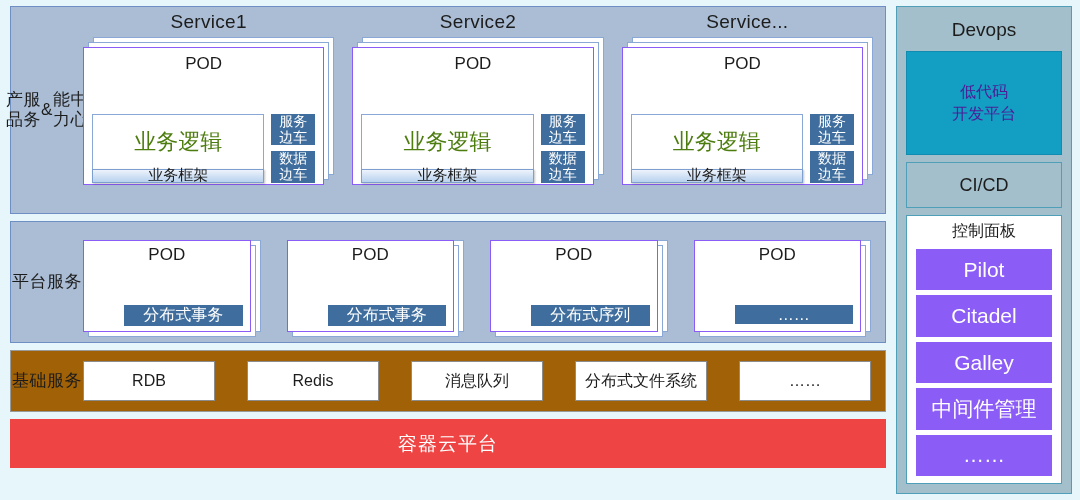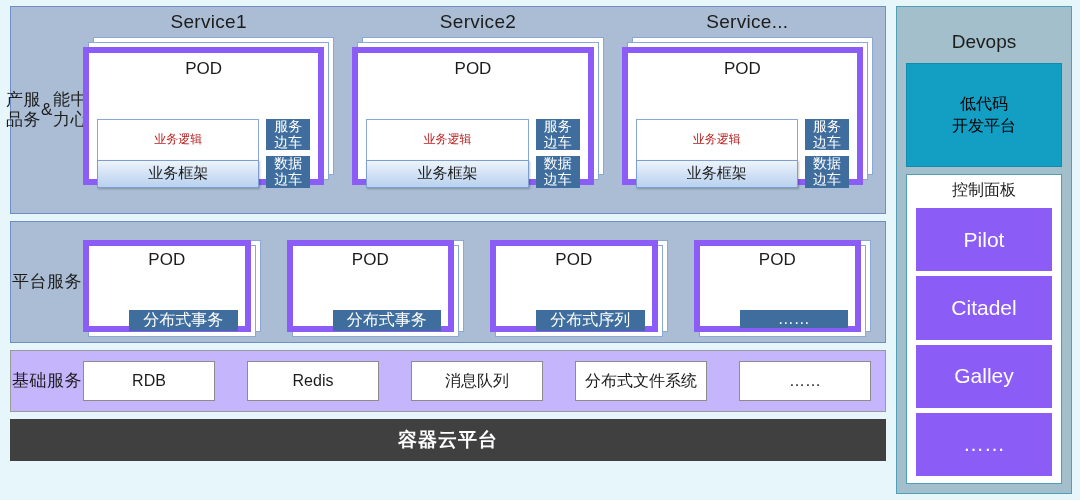--- a/index.html
+++ b/index.html
@@ -78,46 +78,46 @@
   .stack .sheet {
     position: absolute;
     background: #ffffff;
     border: 1px solid #8aa8d6;
   }
   .stack .sheet.s2 { top: 0px;  left: 10px; right: 0px;  bottom: 10px; }
   .stack .sheet.s1 { top: 5px;  left: 5px;  right: 5px;  bottom: 5px; }
   .card {
     position: relative;
     background: #ffffff;
-    border: 6px solid #8b5cf6;
+    border: 1px solid #8b5cf6;
     margin: 10px 10px 0 0;
     gap: 35px;
   }
 
   
   .svc-stack { height: 148px; }
   .svc-card { height: 138px; padding: 4px 8px 8px 8px; display: flex; flex-direction: column; }
   .pod-title {
     text-align: center;
     font-size: 17px;
     color: #1c1c1c;
     padding: 2px 0 5px 0;
   }
   .pod-body { display: flex; gap: 7px; flex: 1; }
   .biz-col { flex: 1; display: flex; flex-direction: column; }
   .biz-logic {
     flex: 1;
     border: 1px solid #8aa8d6;
     border-bottom: none;
     display: flex; align-items: center; justify-content: center;
-    font-size: 12px; color: #b91c1c;
+    font-size: 22px; color: #4d7c0f;
     background: #fff;
   }
   .biz-frame {
-    height: 28px;
+    height: 14px;
     border: 1px solid #7c9fd0;
     background: linear-gradient(to bottom, #eef4fc 0%, #cfe0f4 55%, #b9d2ee 100%);
     display: flex; align-items: center; justify-content: center;
     font-size: 15px; color: #1c1c1c;
     box-shadow: 1px 1px 2px rgba(0,0,0,.25);
     text-align: right;
   }
   .sidecars { width: 44px; display: flex; flex-direction: column; gap: 6px; }
   .sidecar {
     flex: 1;
@@ -143,21 +143,21 @@
   .plat-inner {
     flex: 1;
     background: #3f6e9e;
     display: flex; align-items: center; justify-content: center;
     color: #ffffff; font-size: 16px; margin-left: 33px;
   }
 
   
   .row-infra {
     height: 62px;
-    background: #c4b5fd;
+    background: #a16207;
     border: 1px solid #9a9a9a;
     justify-content: space-between;
   }
   .row-infra .band-label { font-size: 17px; }
   .infra-wrap {
     flex: 1;
     display: flex;
     gap: 32px;
     padding: 10px 14px 10px 0;
     align-items: stretch;
@@ -165,50 +165,50 @@
   .infra-box {
     flex: 1 1 0;
     background: #ffffff;
     border: 1px solid #8c8c8c;
     display: flex; align-items: center; justify-content: center;
     font-size: 16px; color: #1c1c1c;
   }
 
   
   .row-cloud {
-    height: 42px;
-    background: #404040;
-    display: flex; align-items: center; justify-content: center;
-    color: #ffffff; font-size: 19px; letter-spacing: 1px; font-weight: bold;
+    height: 49px;
+    background: #ef4444;
+    display: flex; align-items: center; justify-content: center;
+    color: #ffffff; font-size: 19px; letter-spacing: 1px;
   }
 
   
   .devops {
     width: 176px;
     flex: 0 0 176px;
     background: #a3bfcb;
     border: 1px solid #4f9fb8;
-    padding: 22px 9px 9px 9px;
+    padding: 10px 9px 9px 9px;
     display: flex;
     flex-direction: column;
     gap: 7px;
   }
   .devops-title {
     text-align: center;
     font-size: 19px;
     color: #1c1c1c;
     padding: 2px 0 3px 0;
   }
   .lowcode {
     height: 104px;
     background: #139ec4;
     border: 1px solid #0f8cb0;
     display: flex; flex-direction: column;
     align-items: center; justify-content: center;
-    color: #000000; font-size: 16px; line-height: 1.35;
+    color: #4c1d95; font-size: 16px; line-height: 1.35;
   }
   .lowcode span { display: block; }
   .cicd {
     height: 46px;
     background: #a3bfcb;
     border: 1px solid #4f9fb8;
     display: flex; align-items: center; justify-content: center;
     font-size: 18px; color: #1c1c1c;
   }
   .ctrl-panel {
@@ -404,23 +404,25 @@
   </div>
 
   <div class="devops">
     <div class="devops-title">Devops</div>
 
     <div class="lowcode">
       <span>低代码</span>
       <span>开发平台</span>
     </div>
 
+    <div class="cicd">CI/CD</div>
 
     <div class="ctrl-panel">
       <div class="ctrl-title">控制面板</div>
       <div class="ctrl-item">Pilot</div>
       <div class="ctrl-item">Citadel</div>
       <div class="ctrl-item">Galley</div>
+      <div class="ctrl-item">中间件管理</div>
       <div class="ctrl-item">……</div>
     </div>
   </div>
 
 </div>
 
 </body></html>

